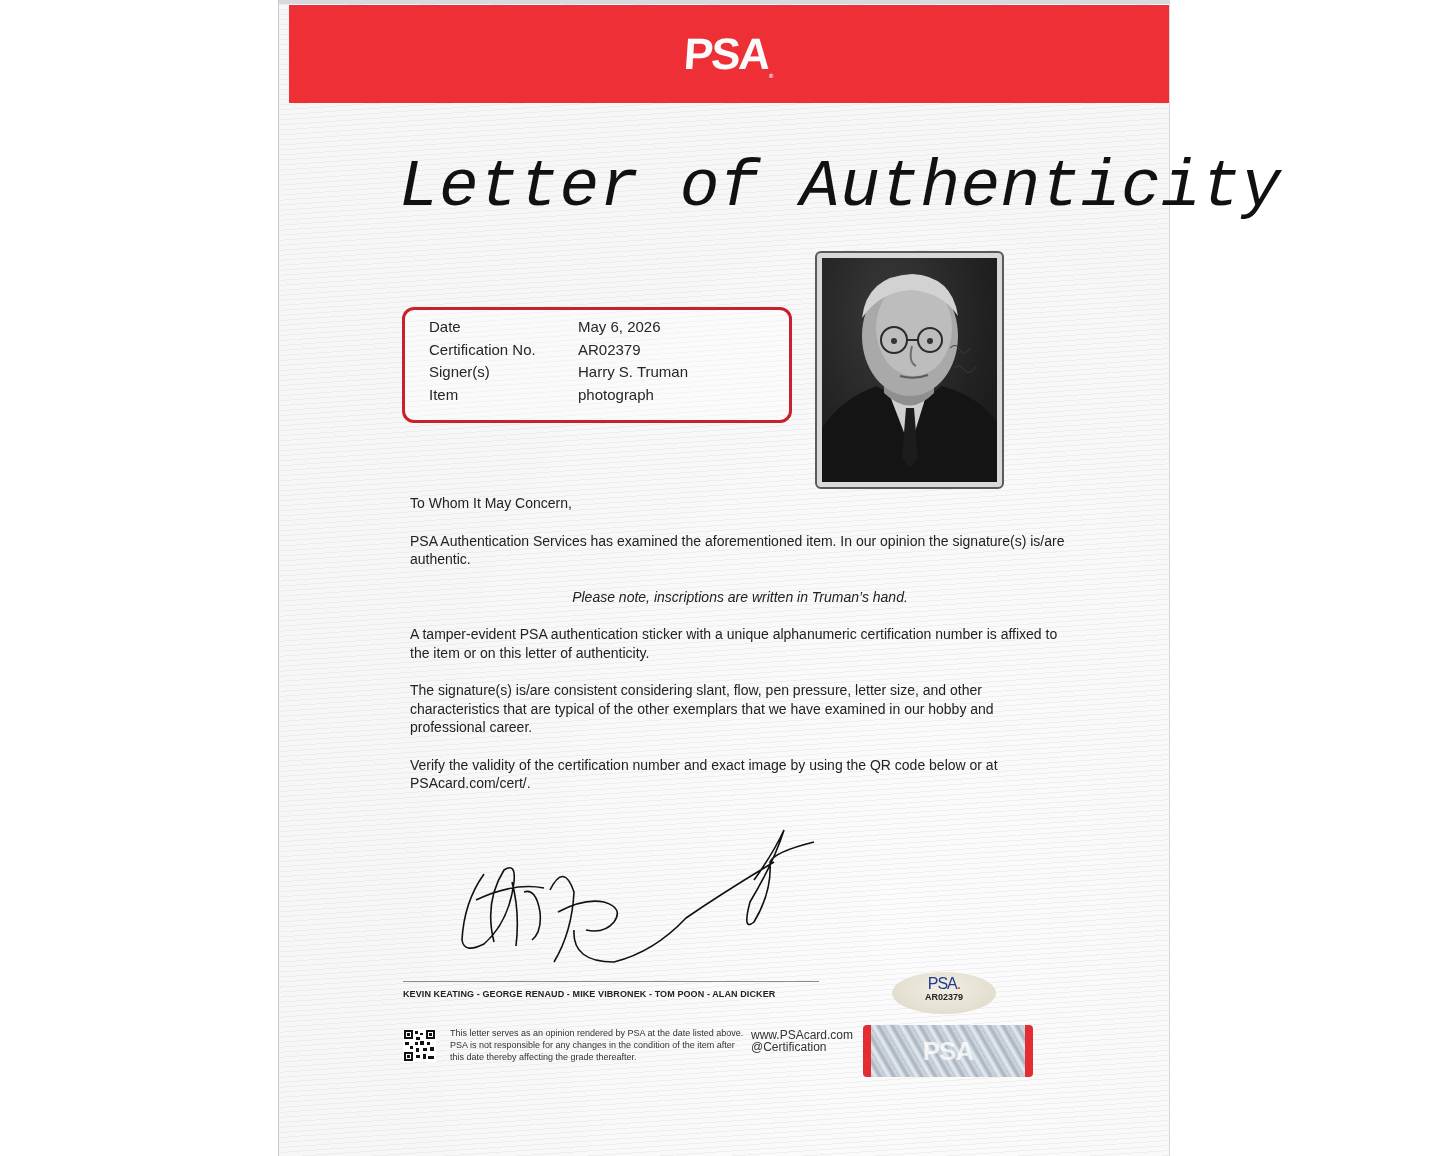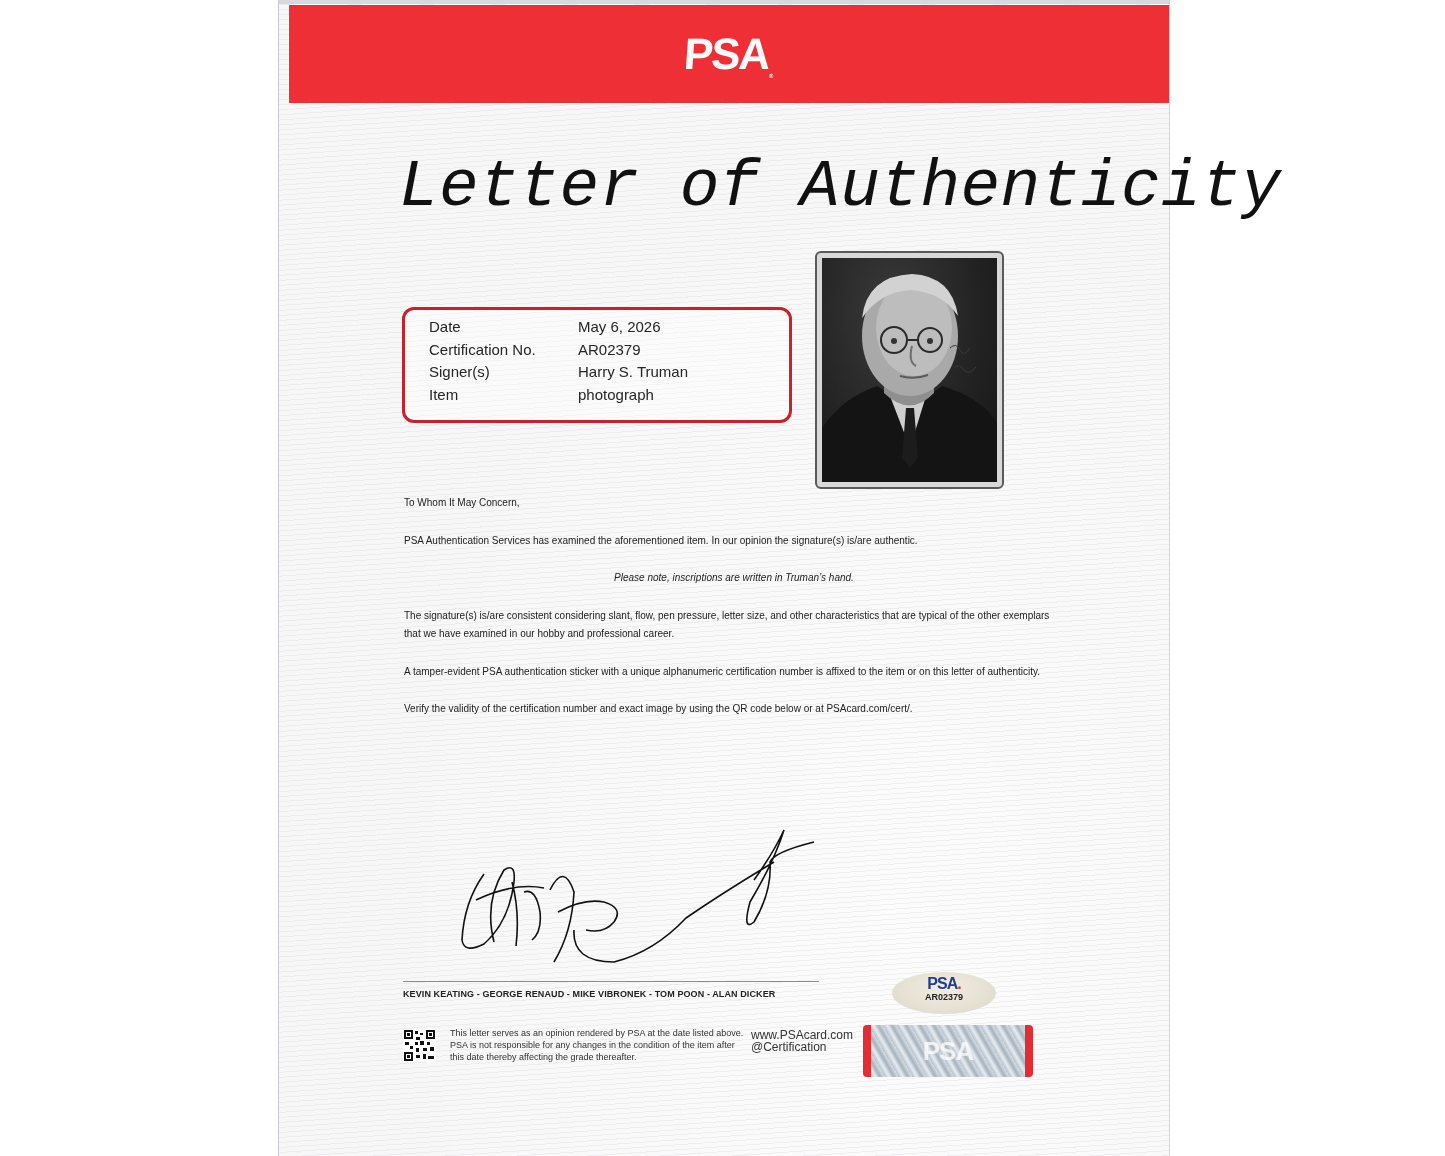--- a/index.html
+++ b/index.html
@@ -41,35 +41,35 @@
   .photo {
     position: absolute; left: 536px; top: 251px; width: 189px; height: 238px; box-sizing: border-box;
     border: 2px solid #5a5a5a; border-radius: 6px; background: #d9d9d9; padding: 5px;
   }
   .photo-inner {
     width: 100%; height: 100%; position: relative; overflow: hidden;
     background: radial-gradient(ellipse at 40% 25%, #3a3a3a 0%, #222 60%, #161616 100%);
   }
   .photo-inner svg { position:absolute; left:0; top:0; }
   .body-text {
-    position: absolute; left: 125px; top: 494px; width: 660px; font-size: 10px; line-height: 18.5px; color: #222;
+    position: absolute; left: 131px; top: 494px; width: 660px; font-size: 14px; line-height: 18.5px; color: #222;
   }
   .body-text p { margin: 0 0 19px 0; }
   .body-text p.italic { font-style: italic; text-align: center; }
   .sig { position:absolute; left: 175px; top: 822px; }
   .rule { position:absolute; left:124px; top:981px; width:416px; height:1px; background:#8d8d8d; }
   .team { position:absolute; left:124px; top:989px; font-size:9px; font-weight:700; color:#222; letter-spacing:0.1px;text-align:center; }
   .qr { position:absolute; left:124px; top:1029px; width:33px; height:33px; }
   .disclaimer { position:absolute; left:171px; top:1027px; width:300px; font-size:9px; line-height:12px; color:#333; }
   .contacts { position:absolute; left:472px; top:1029px; font-size:12px; line-height:12px; color:#333; }
   .sticker-oval {
     position:absolute; left:613px; top:972px; width:104px; height:42px; border-radius:50%;
     background: radial-gradient(ellipse at 50% 40%, #f1ede2, #ddd8c8); text-align:center;
   }
-  .sticker-oval .s-logo { font-weight:700; font-size:16px; color:#1f3d8f; margin-top:3px; letter-spacing:-1px; }
+  .sticker-oval .s-logo { font-weight:400; font-size:16px; color:#1f3d8f; margin-top:3px; letter-spacing:-1px; }
   .sticker-oval .s-logo span { color:#d52b2b; }
   .sticker-oval .s-cert { font-size:9px; font-weight:700; color:#222; margin-top:-1px; }
   .holo {
     position:absolute; left:584px; top:1025px; width:170px; height:52px; border-radius:4px;
     background: #e32d33; 
   }
   .holo-inner {
     position:absolute; left:8px; top:0; width:154px; height:52px;
     background: repeating-linear-gradient(60deg, #b9c1c9 0px, #e6ecf1 4px, #a7b2bd 8px, #d5dee6 12px);
     display:flex; align-items:center; justify-content:center;
@@ -134,22 +134,22 @@
 
         <path d="M128 90 q6 -6 10 2 q4 8 10 -2 M132 110 q6 -5 10 2 q5 6 12 -3" fill="none" stroke="#3a3a3a" stroke-width="1"></path>
       </svg>
     </div>
   </div>
 
   <div class="body-text">
     <p>To Whom It May Concern,</p>
     <p>PSA Authentication Services has examined the aforementioned item. In our opinion the signature(s) is/are authentic.</p>
     <p class="italic">Please note, inscriptions are written in Truman’s hand.</p>
+    <p>A tamper-evident PSA authentication sticker with a unique alphanumeric certification number is affixed to the item or on this letter of authenticity.</p>
     <p>The signature(s) is/are consistent considering slant, flow, pen pressure, letter size, and other characteristics that are typical of the other exemplars that we have examined in our hobby and professional career.</p>
-    <p>A tamper-evident PSA authentication sticker with a unique alphanumeric certification number is affixed to the item or on this letter of authenticity.</p>
     <p>Verify the validity of the certification number and exact image by using the QR code below or at PSAcard.com/cert/.</p>
   </div>
 
   <svg class="sig" width="370" height="150" viewBox="0 0 370 150">
     <path d="M30 52 Q10 80 8 118 Q10 132 30 122 Q55 100 60 60 Q62 40 50 48 Q30 80 40 120 M22 78 Q60 60 90 66 M58 60 Q66 90 62 124 M70 70 Q82 66 86 90 Q88 110 78 118 M96 68 Q110 40 120 70 Q118 110 100 140 M104 90 Q130 76 150 80 Q170 86 160 100 Q150 112 132 108 M120 108 Q118 140 160 140 Q200 130 232 96 Q270 70 320 40 M300 58 Q320 30 330 8 Q320 40 296 80 Q288 110 300 100 Q318 70 316 40 Q320 30 360 20" fill="none" stroke="#111" stroke-width="1.6"></path>
   </svg>
 
   <div class="rule"></div>
   <div class="team">KEVIN KEATING - GEORGE RENAUD - MIKE VIBRONEK - TOM POON - ALAN DICKER</div>
 

